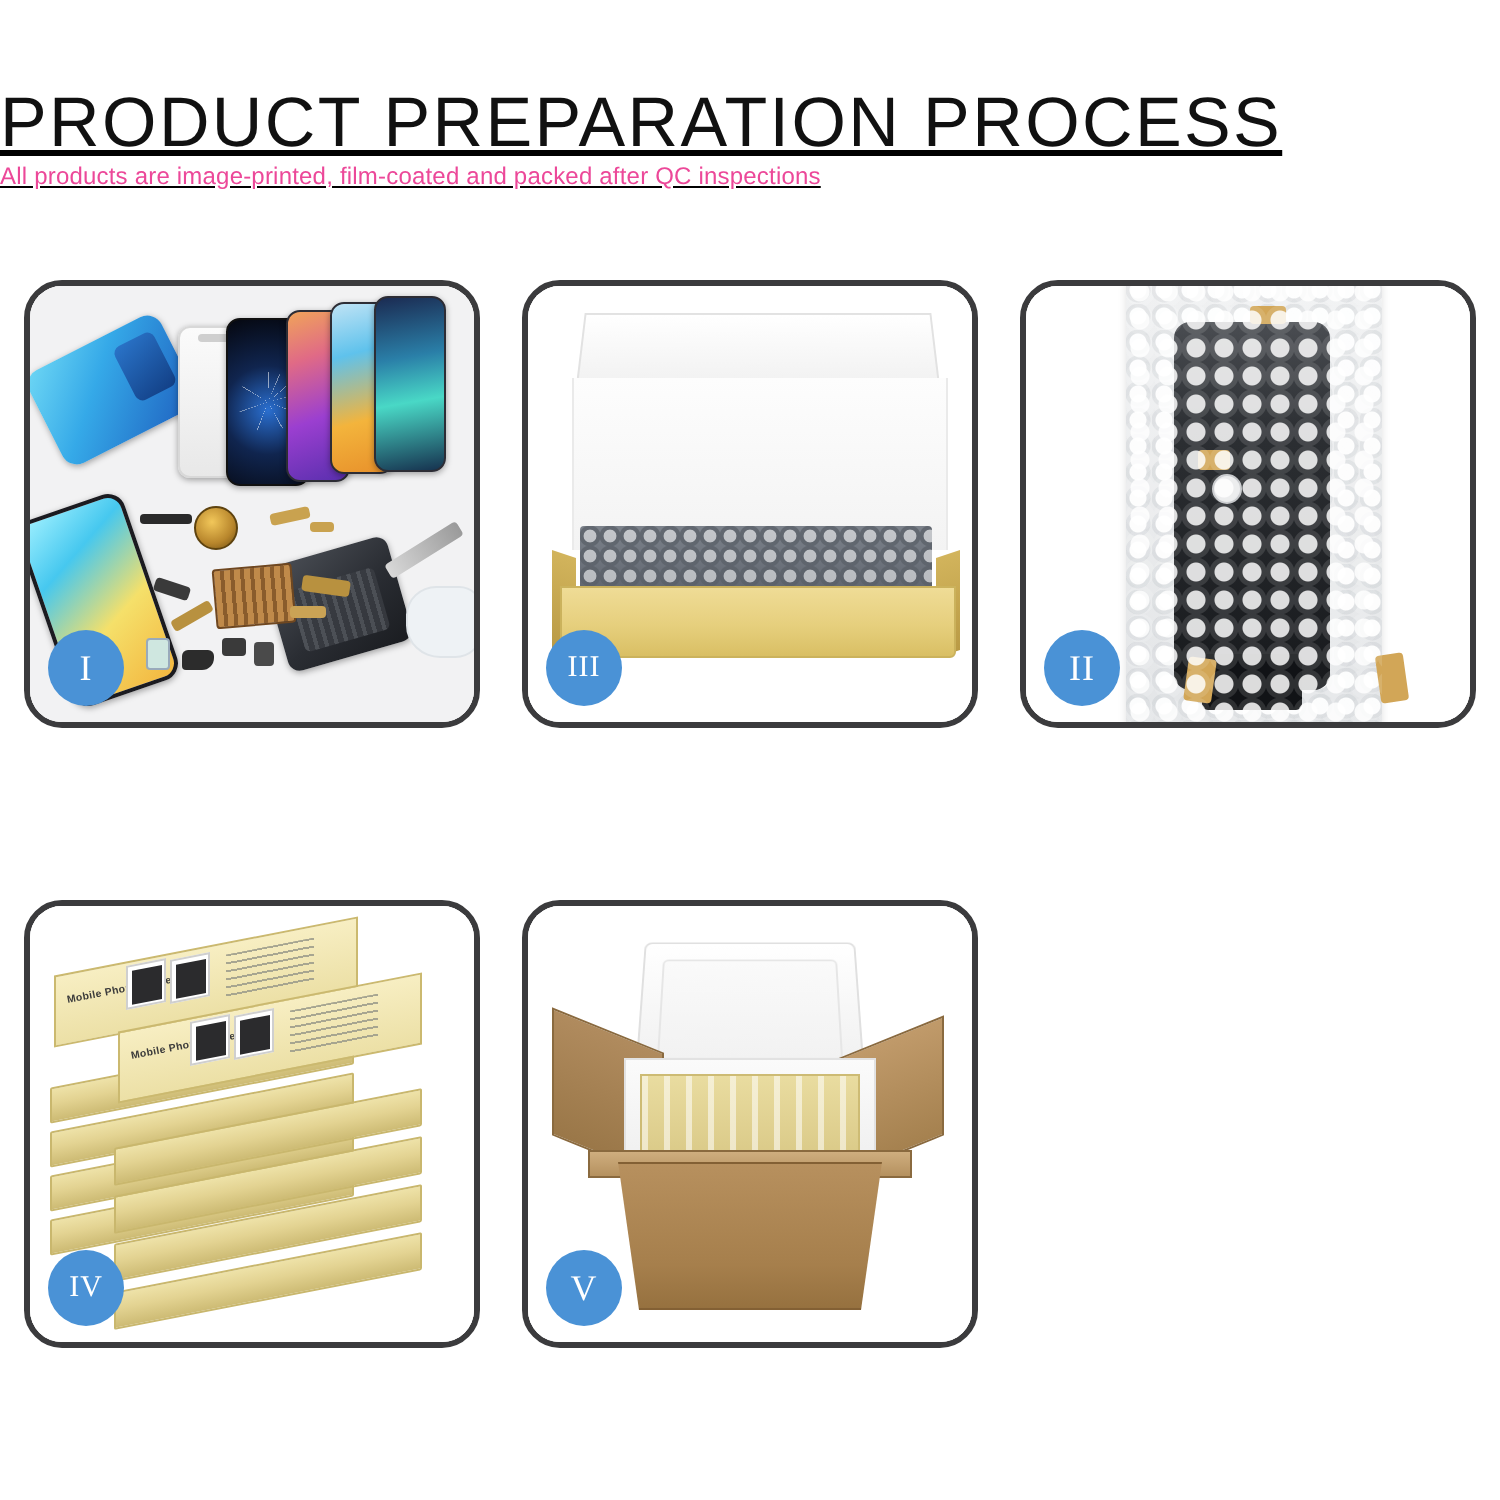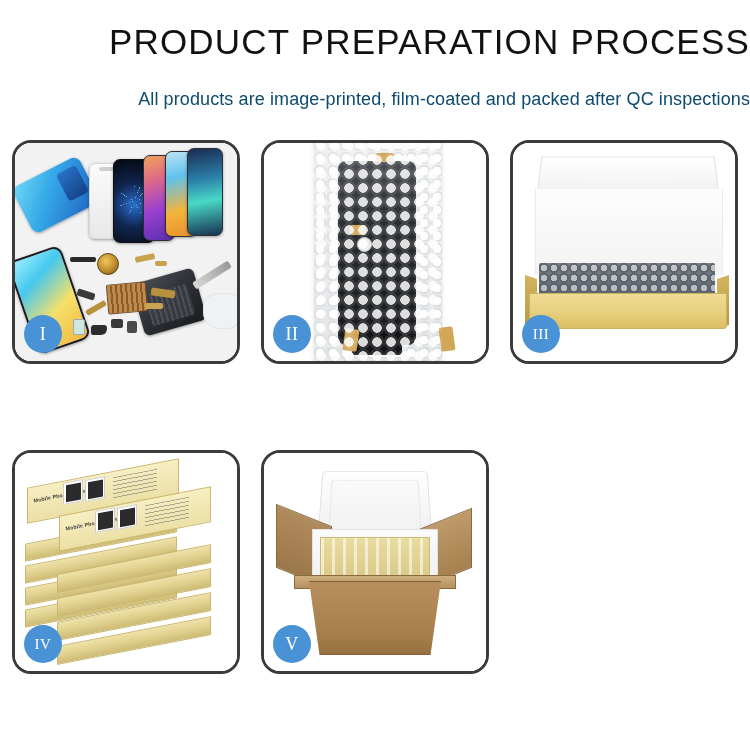--- a/index.html
+++ b/index.html
@@ -7,33 +7,33 @@
     background: #ffffff;
   }
   body {
     width: 750px; height: 750px;
     font-family: "Liberation Sans", sans-serif;
     overflow: hidden;
     position: relative;
   }
 
   
-  .header { text-align: right; padding-top: 24px; }
+  .header { text-align: left; padding-top: 44px; text-decoration: underline; }
   .title {
     font-size: 35px;
     font-weight: 400;
     letter-spacing: 1.2px;
     color: #111111;
     line-height: 1.05;
     font-family: "Liberation Sans", sans-serif;
   }
   .subtitle {
-    margin-top: 28px;
-    font-size: 18px;
-    color: #0c4a6e;
+    margin-top: 0;
+    font-size: 12px;
+    color: #ec4899;
     letter-spacing: 0.1px;
     font-family: "Liberation Sans", sans-serif;
   }
 
   
   .grid {
     position: absolute;
     left: 12px; top: 140px;
     width: 726px;
     display: grid;
@@ -434,53 +434,53 @@
       <div class="tweezer"></div>
       <div class="glove"></div>
     </div>
     <div class="badge">
       <span>I</span>
     </div>
   </div>
 
   <div class="panel">
     <div class="panel-stage">
+      <div class="p3-bg"></div>
+      <div class="box3-lid"></div>
+      <div class="box3-inner"></div>
+      <div class="box3-foam"></div>
+      <div class="box3-left"></div>
+      <div class="box3-right"></div>
+      <div class="box3-front"></div>
+    </div>
+    <div class="badge wide">
+      <span>III</span>
+    </div>
+  </div>
+
+  <div class="panel">
+    <div class="panel-stage">
       <div class="p2-bg"></div>
       <div class="bubble-pack">
         <div class="lcd-inner"></div>
         <div class="cam-dot"></div>
         <div class="tape tp1"></div>
         <div class="tape tp2"></div>
         <div class="tape tp3"></div>
         <div class="tape tp4"></div>
         <div class="bubble-overlay"></div>
       </div>
     </div>
     <div class="badge">
       <span>II</span>
     </div>
   </div>
 
   <div class="panel">
     <div class="panel-stage">
-      <div class="p3-bg"></div>
-      <div class="box3-lid"></div>
-      <div class="box3-inner"></div>
-      <div class="box3-foam"></div>
-      <div class="box3-left"></div>
-      <div class="box3-right"></div>
-      <div class="box3-front"></div>
-    </div>
-    <div class="badge wide">
-      <span>III</span>
-    </div>
-  </div>
-
-  <div class="panel">
-    <div class="panel-stage">
       <div class="p4-bg"></div>
       <div class="stack">
 
         <div class="slab" style="left:6px;  top:62px;  width:150px; height:16px; transform:skewY(-11deg);"></div>
         <div class="slab" style="left:6px;  top:84px;  width:150px; height:16px; transform:skewY(-11deg);"></div>
         <div class="slab" style="left:6px;  top:106px; width:150px; height:16px; transform:skewY(-11deg);"></div>
         <div class="slab" style="left:6px;  top:128px; width:150px; height:16px; transform:skewY(-11deg);"></div>
 
         <div class="slab" style="left:38px; top:92px;  width:152px; height:17px; transform:skewY(-11deg);"></div>
         <div class="slab" style="left:38px; top:116px; width:152px; height:17px; transform:skewY(-11deg);"></div>

